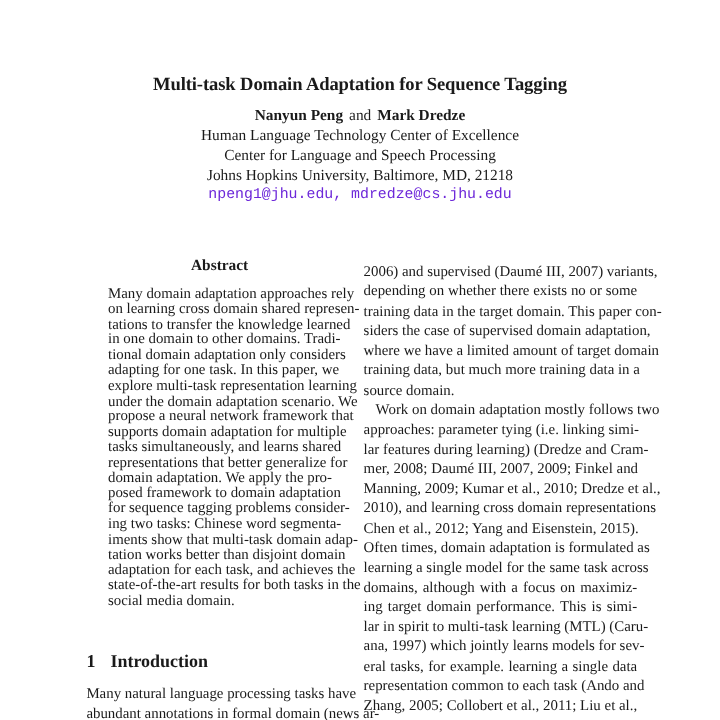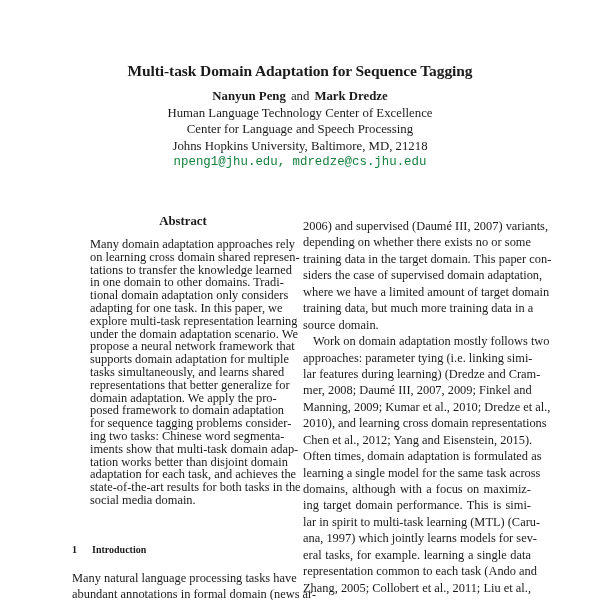--- a/index.html
+++ b/index.html
@@ -15,32 +15,32 @@
     letter-spacing: -0.1px;
   }
   .authors {
     position: absolute; left: 0; width: 600px; top: 88px;
     text-align: center; font-size: 12.8px; line-height: 16.6px;
   }
   .authors .names b { font-weight: bold; }
   .authors .and { margin: 0 5px; }
   .authors .email {
     font-family: "Liberation Mono", "DejaVu Sans Mono", monospace;
-    font-size: 12.4px; color: #15803d;
+    font-size: 12.4px; color: #6d28d9;
   }
   .col { position: absolute; font-size: 12.4px; line-height: 16.45px; }
   .col .ln { white-space: nowrap; display: block; text-align: justify; text-align-last: justify; height: 16.45px; }
   .col .ln.last { text-align-last: left; }
   .abstract-heading {
     position: absolute; left: 90px; width: 186px; top: 214px;
     text-align: center; font-weight: bold; font-size: 12.8px;
   }
   #abstract { left: 90px; top: 238px; width: 186px; }
   #intro-heading {
-    position: absolute; left: 72px; top: 544px; font-weight: bold; font-size: 10px;
+    position: absolute; left: 72px; top: 544px; font-weight: bold; font-size: 15px;
   }
   #intro-heading .num { display: inline-block; width: 20px; }
   #intro { left: 72px; top: 570px; width: 220px; }
   #right { left: 303px; top: 218px; width: 228px; }
   #right .ln.indent { text-indent: 10px; }
 </style>
 </head>
 <body>
 
 <div class="title">Multi-task Domain Adaptation for Sequence Tagging</div>

